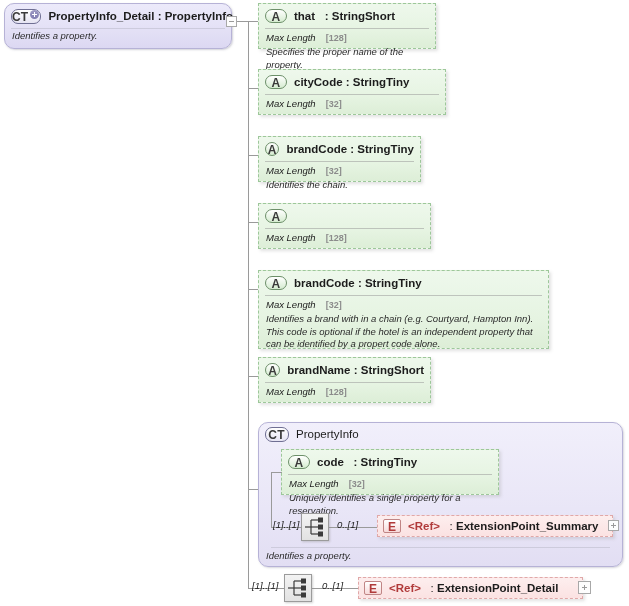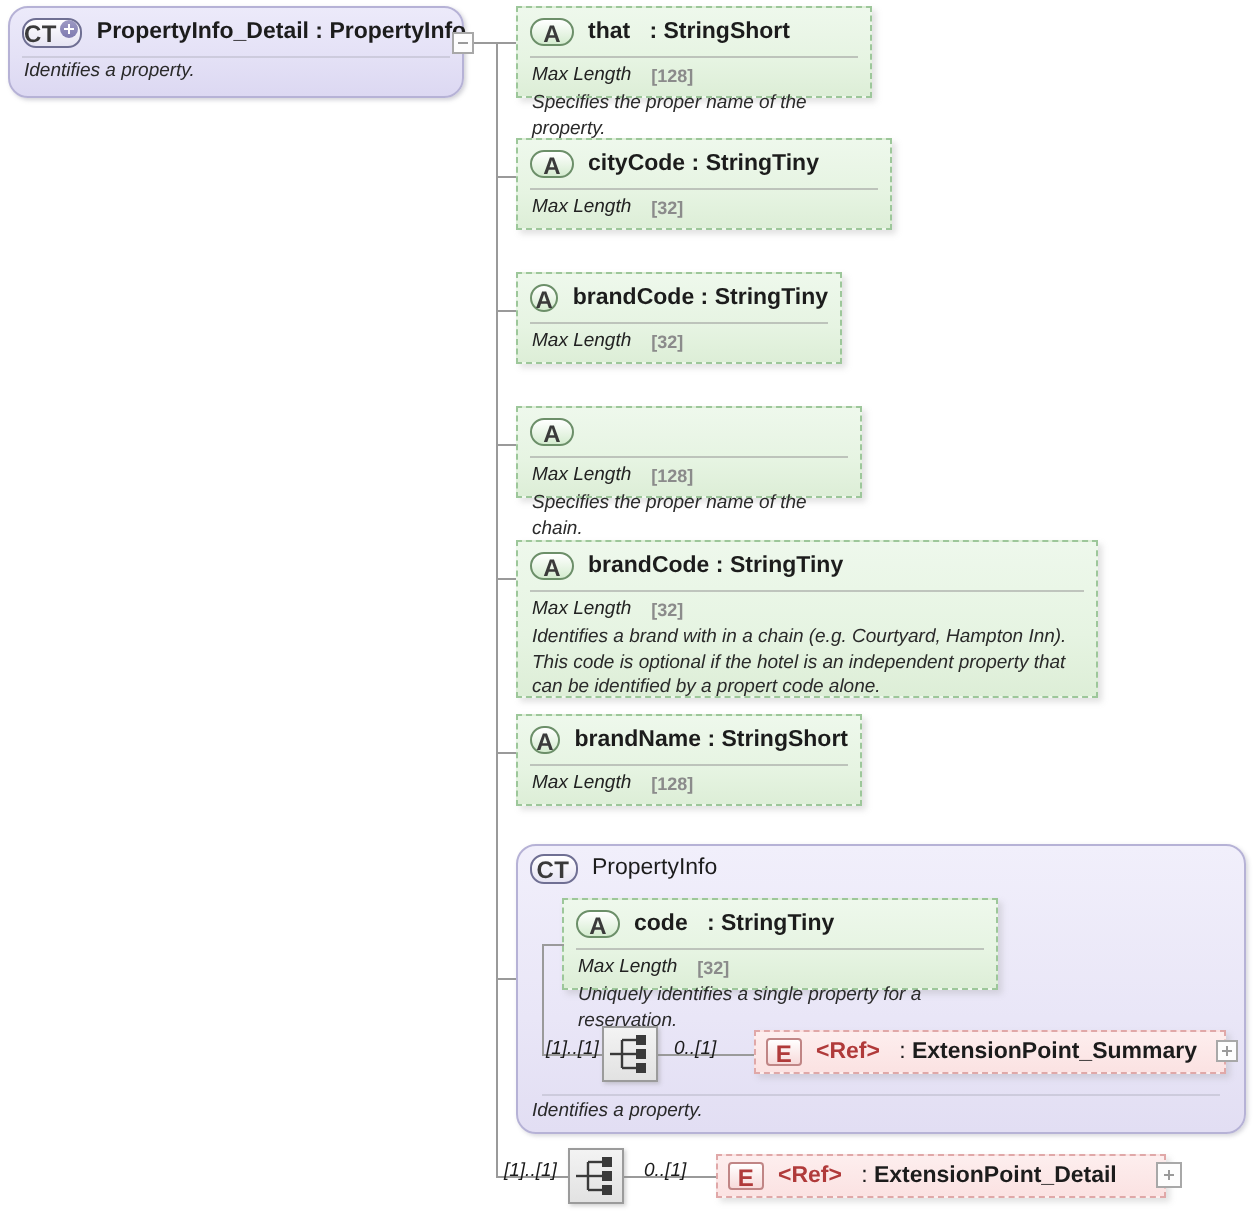--- a/index.html
+++ b/index.html
@@ -190,32 +190,32 @@
       <span class="badge badge-a">A</span>
       <span class="ntitle bold">
         <span>brandCode</span> <span>:</span> <span class="ty">StringTiny</span>
       </span>
     </div>
     <div class="sep"></div>
     <div class="facetrow">
       <span>Max Length</span>
       <span class="fv">[32]</span>
     </div>
+    <div class="doc">Identifies the chain.</div>
   </div>
 
   <div class="node attr" style="left:258px;top:203px;width:173px;height:46px;">
     <div class="titlerow">
       <span class="badge badge-a">A</span>
     </div>
     <div class="sep"></div>
     <div class="facetrow">
       <span>Max Length</span>
       <span class="fv">[128]</span>
     </div>
-    <div class="doc">Specifies the proper name of the chain.</div>
   </div>
 
   <div class="node attr" style="left:258px;top:270px;width:291px;height:79px;">
     <div class="titlerow">
       <span class="badge badge-a">A</span>
       <span class="ntitle bold">
         <span>brandCode</span> <span>:</span> <span class="ty">StringTiny</span>
       </span>
     </div>
     <div class="sep"></div>

